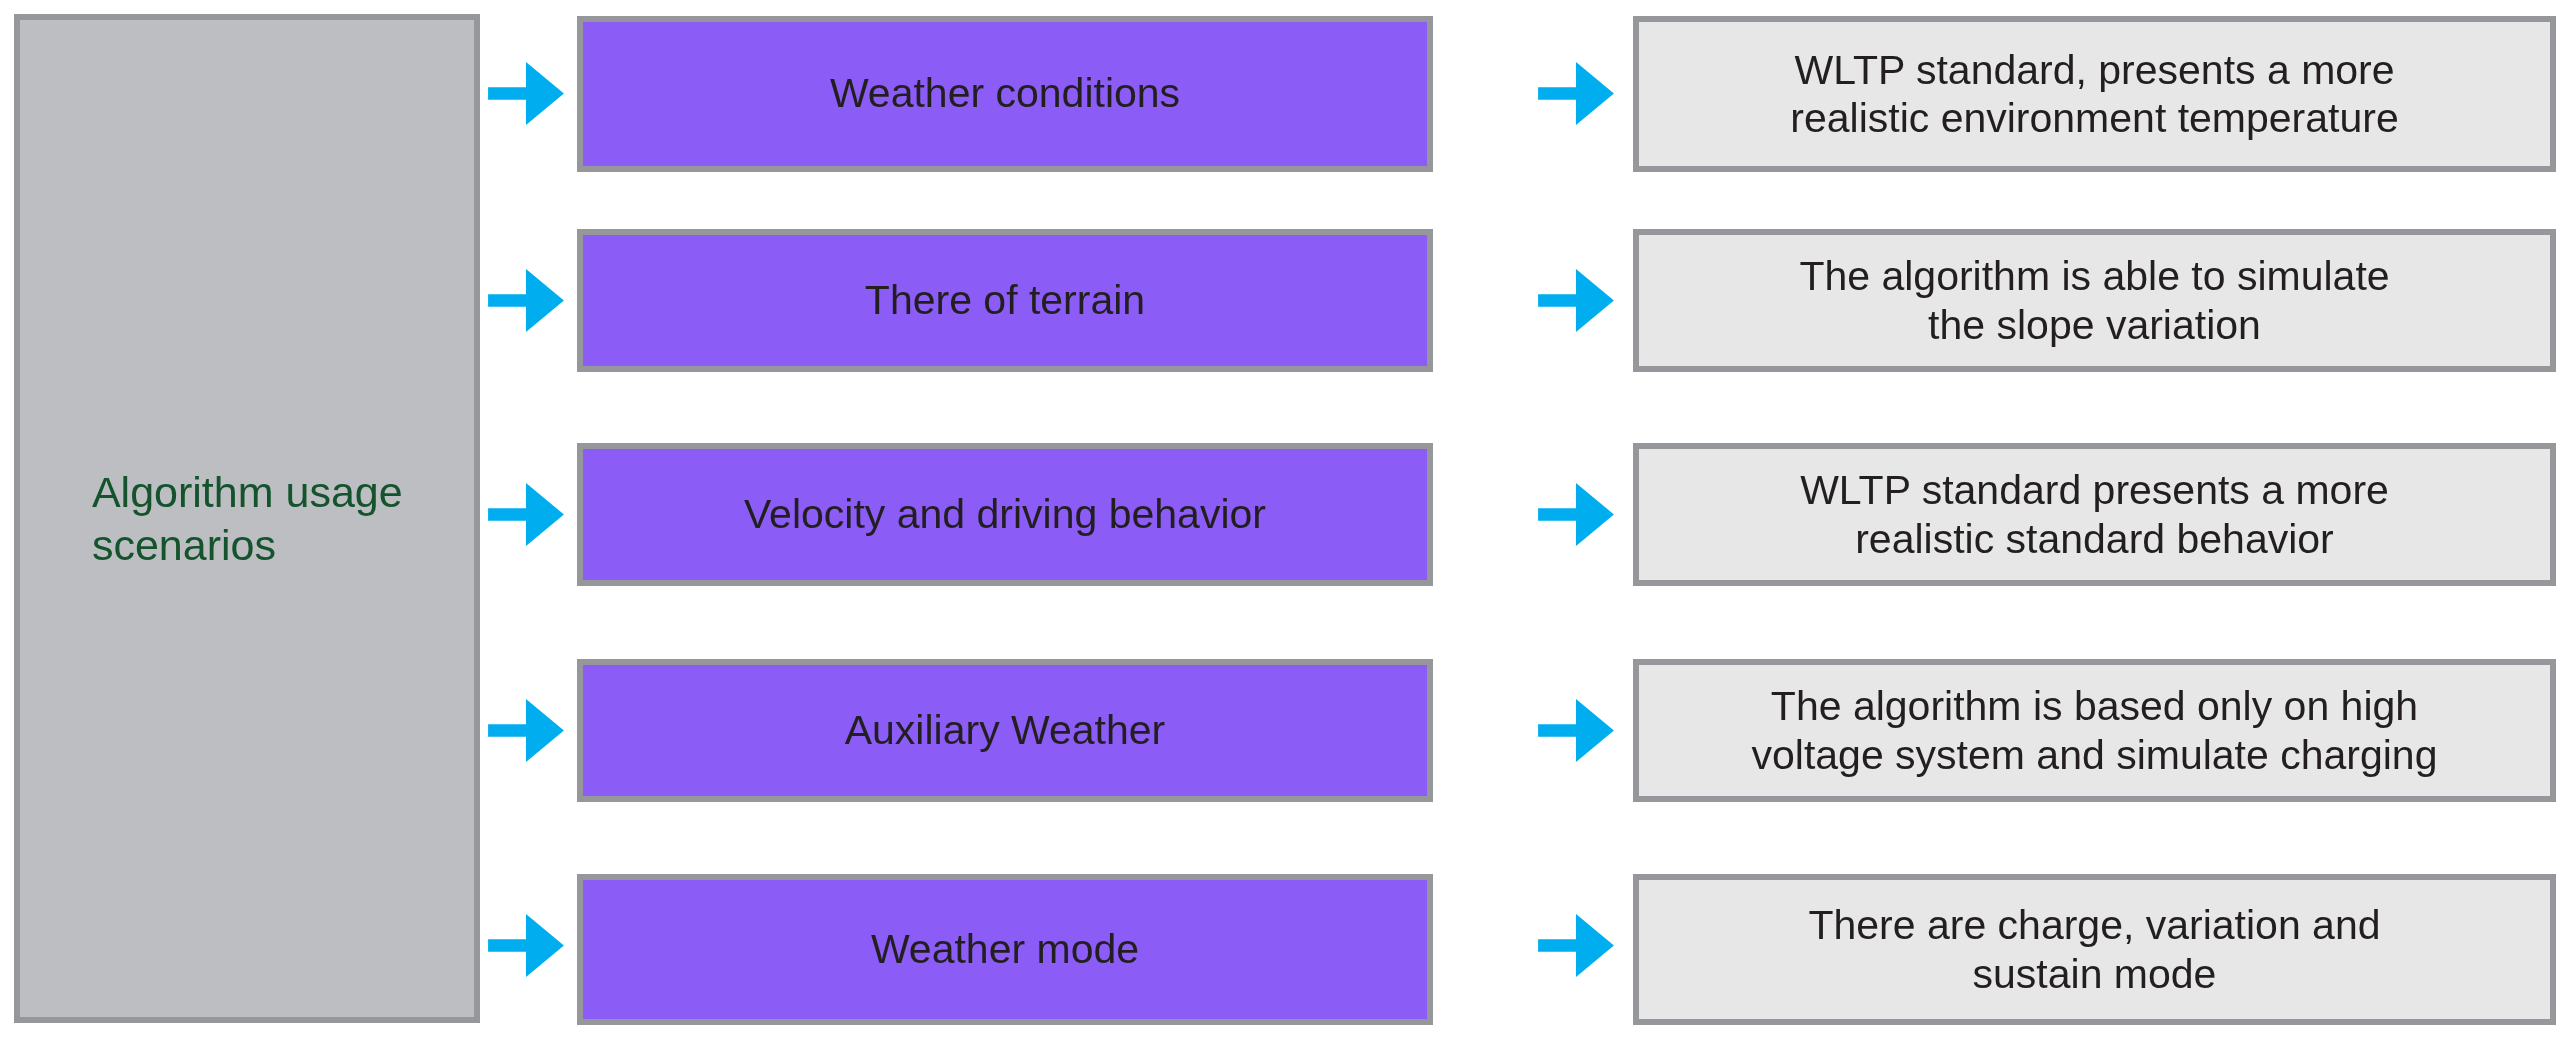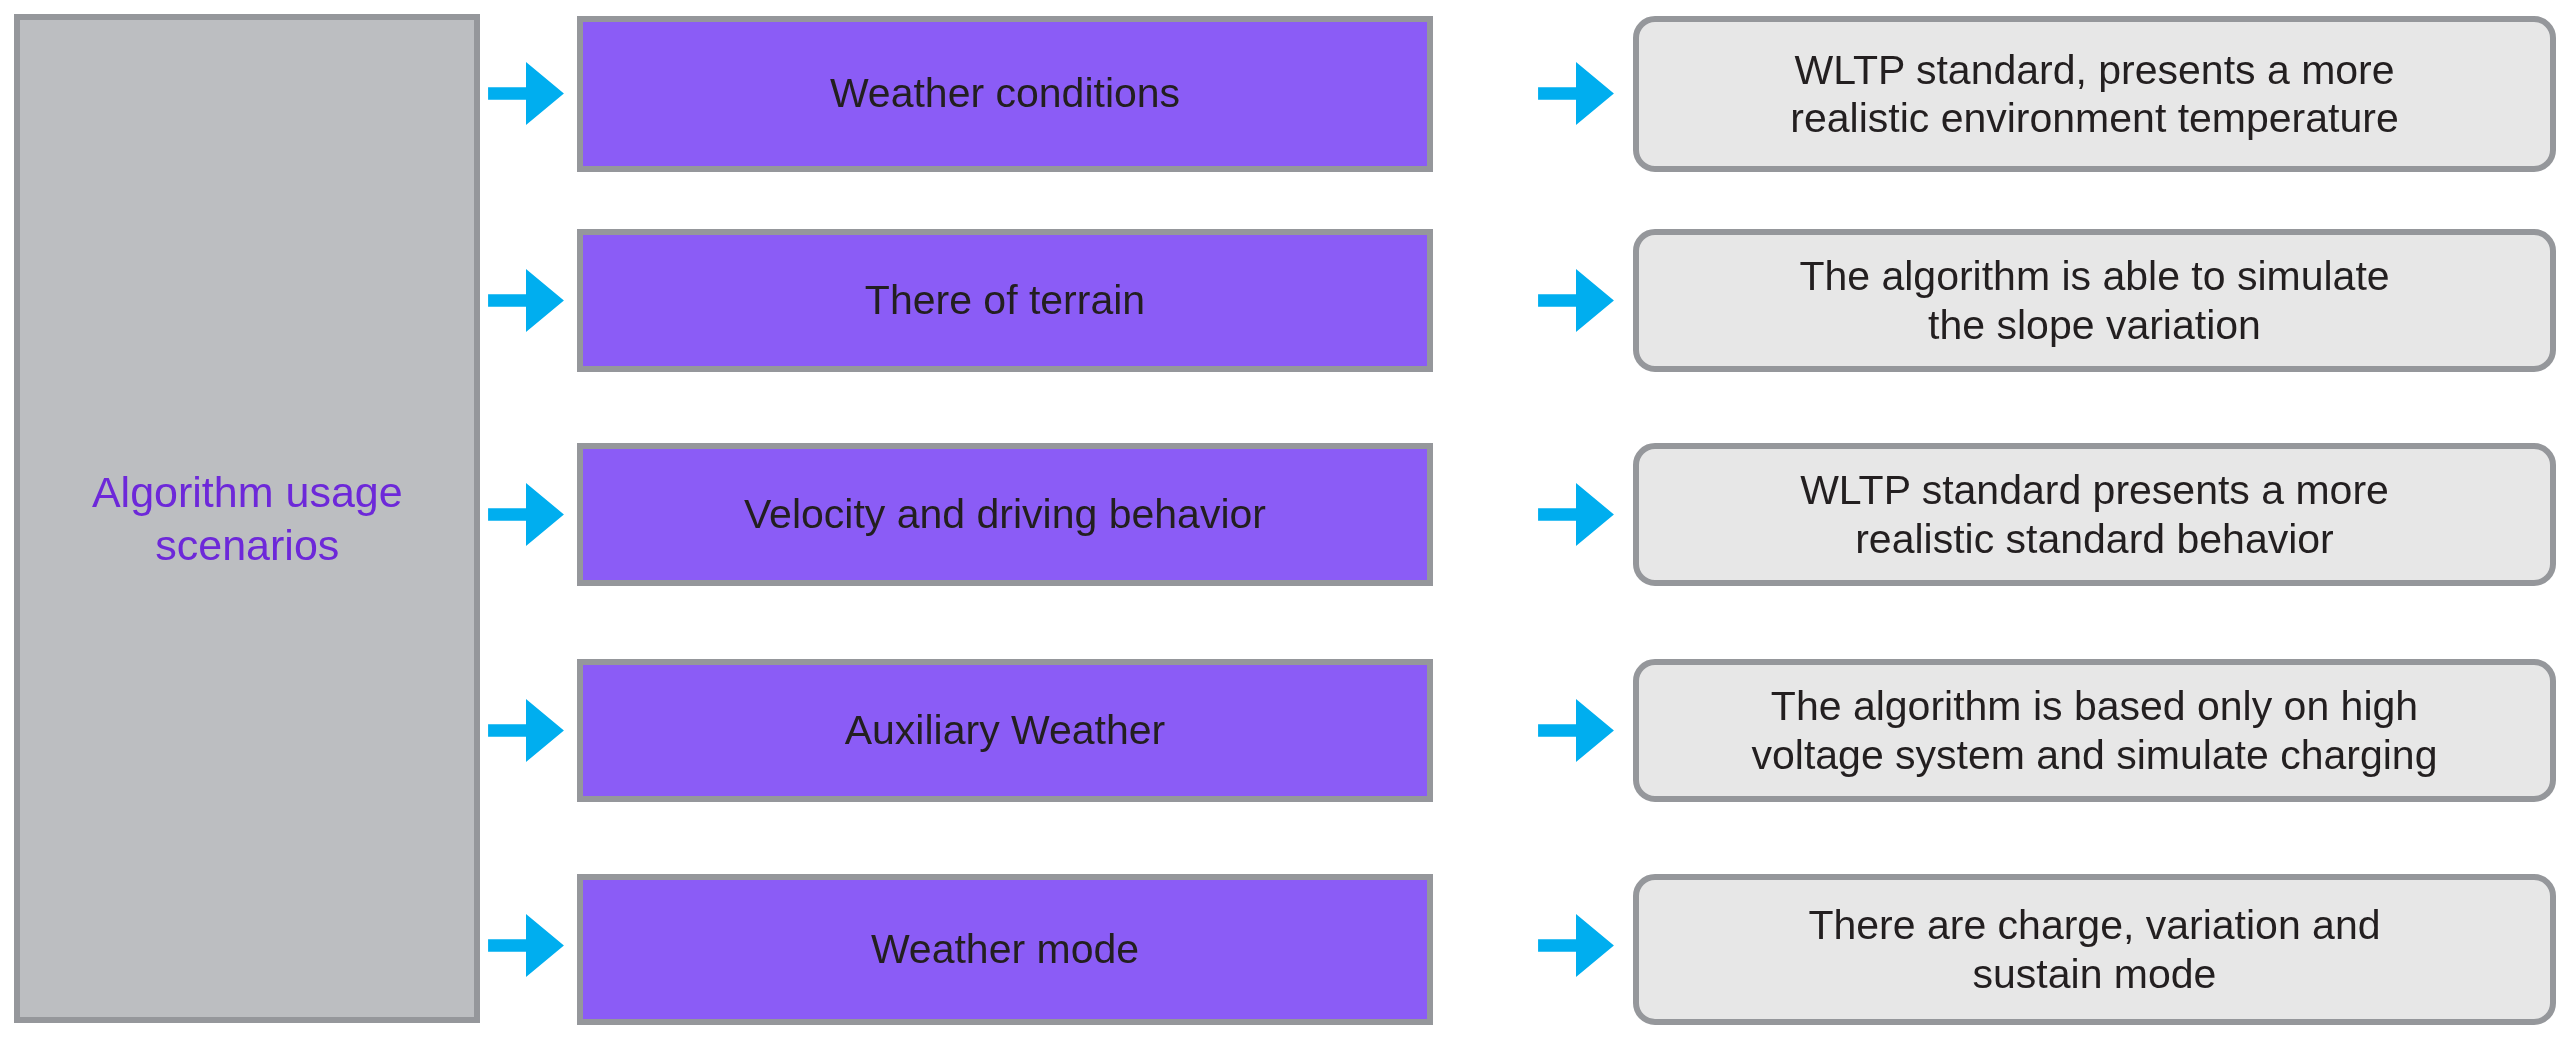--- a/index.html
+++ b/index.html
@@ -30,22 +30,21 @@
     box-sizing: border-box;
     background: #bcbec1;
     border: 6.4px solid #95979b;
     display: flex;
     align-items: center;
     justify-content: center;
   }
   .source-label {
     font-size: 43px;
     line-height: 1.22;
-    color: #6d28d9;
-    text-align: center;
+    color: #14532d;
     padding: 0 20.7px;
     white-space: pre-line;
   }
 
   
   .row {
     position: absolute;
     left: 0;
     width: 2576px;
   }
@@ -62,21 +61,20 @@
   }
   .factor-box {
     left: 577px;
     width: 856px;
     background: #8b5cf6;
   }
   .outcome-box {
     left: 1633px;
     width: 923px;
     background: #e7e7e7;
-    border-radius: 22px;
   }
   .node-text {
     font-size: 41px;
     line-height: 1.2;
     color: #231f20;
     padding: 0 14.3px;
     white-space: pre-line;
   }
   .outcome-box .node-text {
     line-height: 1.18;

